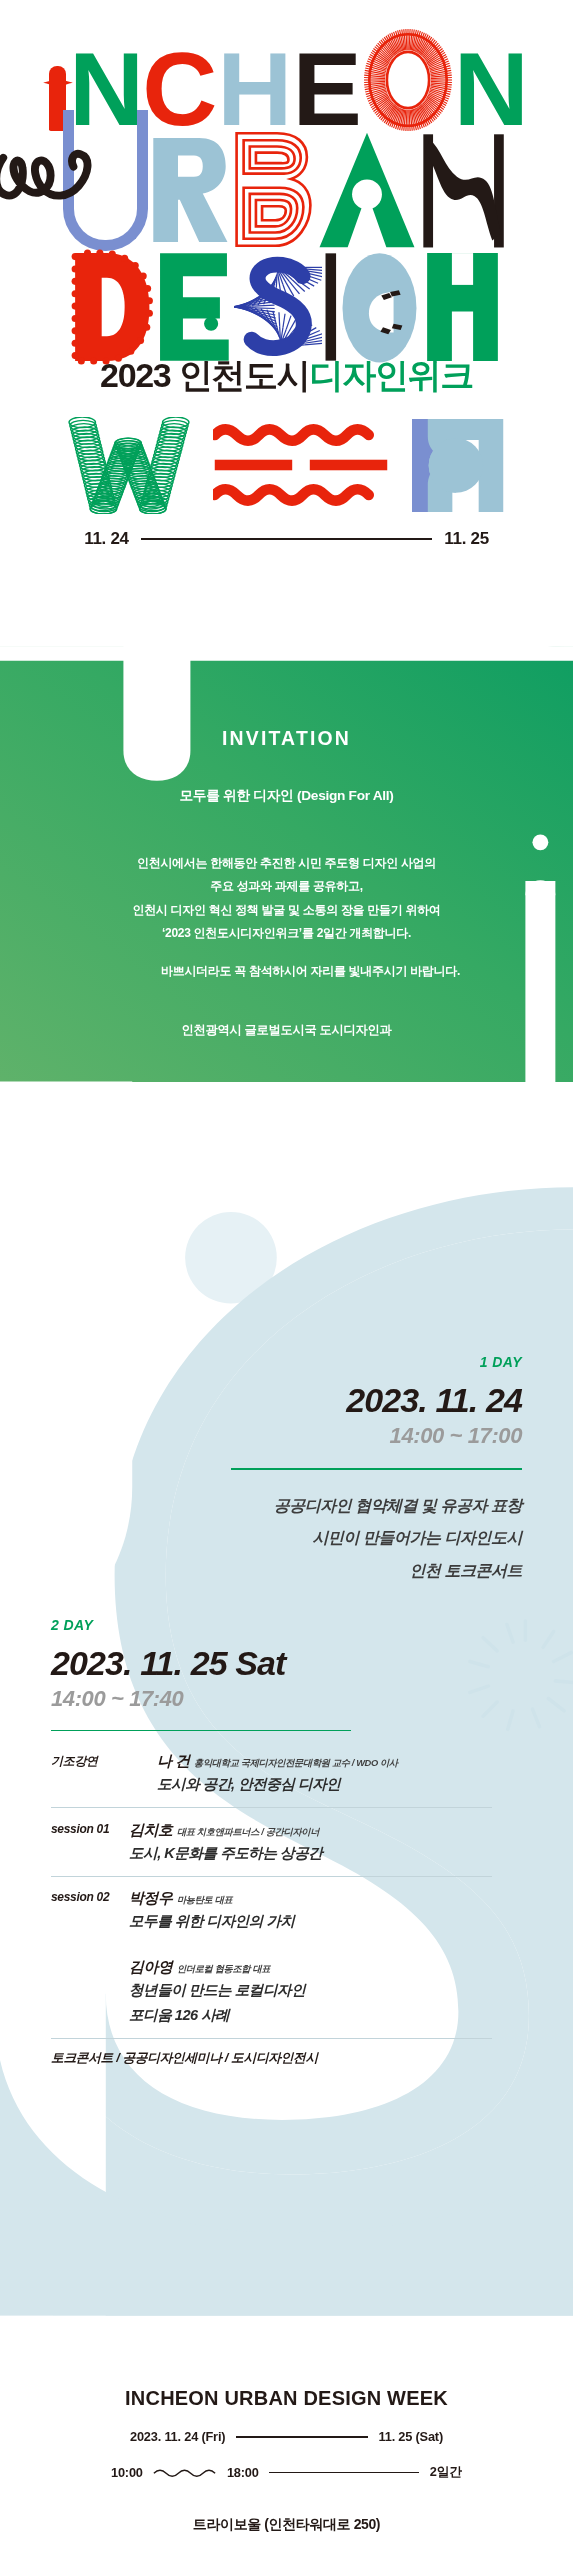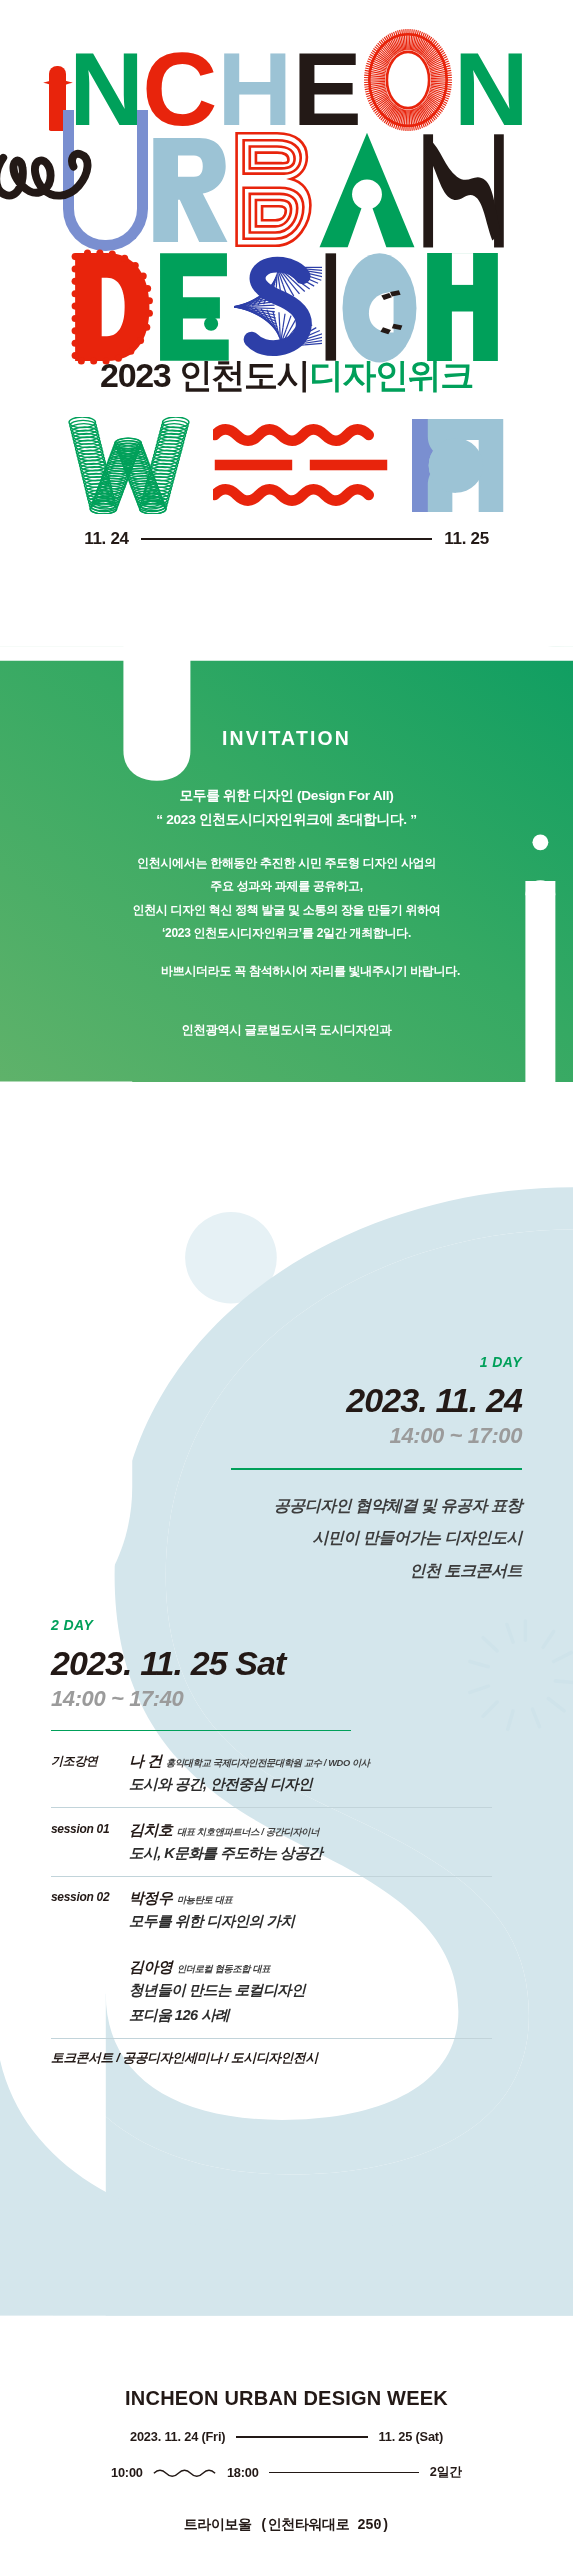--- a/index.html
+++ b/index.html
@@ -111,21 +111,21 @@
   .day1-list div { font-size:16px; font-weight:700; color:#3c3c3c; line-height:2.05;
                    letter-spacing:-0.5px; }
 
   .day2 { position:absolute; left:51px; top:536px; width:476px; text-align:left; }
   .day2 .hr-green { width:300px; margin:17.6px 0 0 0; }
 
   
   .prog { position:absolute; left:51px; top:670px; width:441px; }
   .prow { display:flex; align-items:flex-start; padding:11.5px 0;
           border-top:0.9px solid #c2d4da; }
-  .prow:first-child { border-top:none; }
+  .prow:first-child { border-top:none;gap:28px; }
   .prow.nob { border-top:none; padding-top:0; }
   .pcat { width:78px; flex:0 0 78px; font-size:12px; font-weight:800;
           color:#231916; letter-spacing:-0.3px; padding-top:1.8px; }
   .pbody { flex:1; }
   .pspk { font-size:15px; font-weight:700; color:#231916; letter-spacing:-0.5px;
           line-height:1.35; }
   .pspk .aff { font-size:9.3px; font-weight:700; color:#3f3f3f; letter-spacing:-0.4px;
                margin-left:4.4px; }
   .ptitle { font-size:14.6px; font-weight:600; color:#2c2c2c; letter-spacing:-0.5px;
             line-height:1.5; margin-top:2.6px; }
@@ -137,21 +137,21 @@
   .ft-title { margin-top:41px; font-size:20px; font-weight:800; letter-spacing:0.2px;
               color:#231916; }
   .ft-line { display:flex; align-items:center; justify-content:center;
              gap:10.6px; margin-top:19.4px; font-size:12.8px; font-weight:700;
              color:#231916; letter-spacing:-0.2px; }
   .ft-line .rail { height:1.3px; background:#231916; }
   .ft-line .r1w { width:132px; }
   .ft-line .r2w { width:150px; }
   .ft-wave { width:63px; height:10.6px; }
   .ft-venue { margin-top:35px; font-size:14px; font-weight:700; color:#231916;
-              letter-spacing:-0.4px;font-family:Liberation Mono, monospace; }
+              letter-spacing:-0.4px; }
 </style>
 </head>
 <body>
 
 <div id="hero">
 
   <div class="logo-wrap">
 
     <div class="logo-row r1">
       <span class="gl letter-i">
@@ -714,21 +714,20 @@
       <path d="M140 40 H216 V162 C216 184 200 196 178 196 C156 196 140 184 140 162 Z" fill="#ffffff"></path>
       <circle cx="613" cy="266" r="9" fill="#ffffff"></circle>
       <path d="M596 310 H630 V538 H596 Z" fill="#ffffff"></path>
       <path d="M596 326 A17 17 0 0 1 630 326 Z" fill="#ffffff"></path>
     </svg>
   </div>
   <div class="inv-content">
     <div class="inv-title">INVITATION</div>
     <div class="inv-lead">
       <div>모두를 위한 디자인 (Design For All)</div>
-      <div>“ 2023 인천도시디자인위크에 초대합니다. ”</div>
     </div>
     <div class="inv-body">
       <div>인천시에서는 한해동안 추진한 시민 주도형 디자인 사업의</div>
       <div>주요 성과와 과제를 공유하고,</div>
       <div>인천시 디자인 혁신 정책 발굴 및  소통의 장을 만들기 위하여</div>
       <div>‘2023 인천도시디자인위크’를 2일간 개최합니다.</div>
     </div>
     <div class="inv-note">바쁘시더라도 꼭 참석하시어 자리를 빛내주시기 바랍니다.</div>
     <div class="inv-org">인천광역시 글로벌도시국 도시디자인과</div>
   </div>

